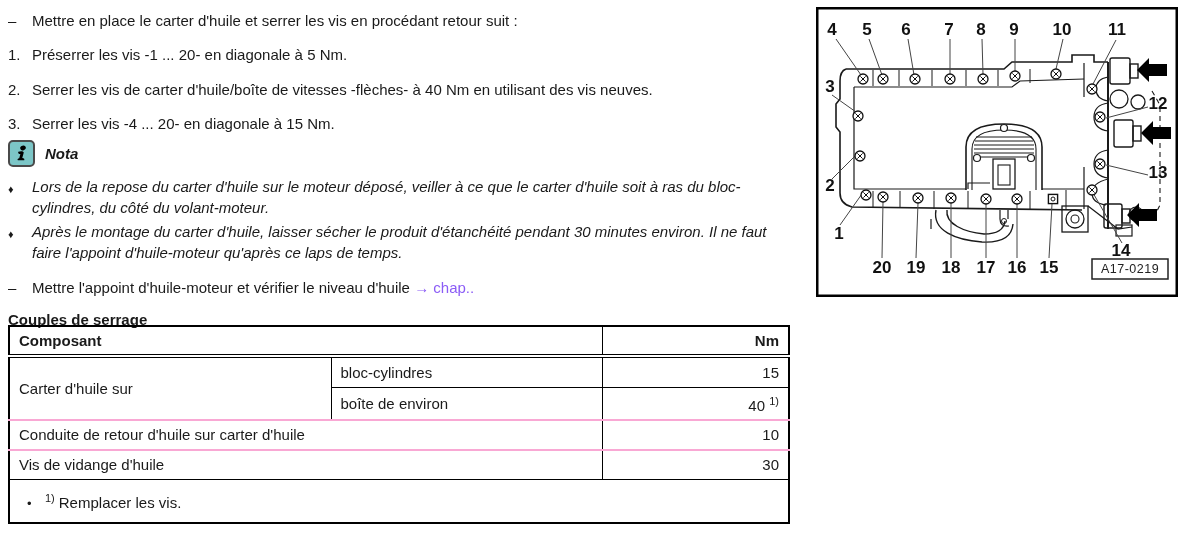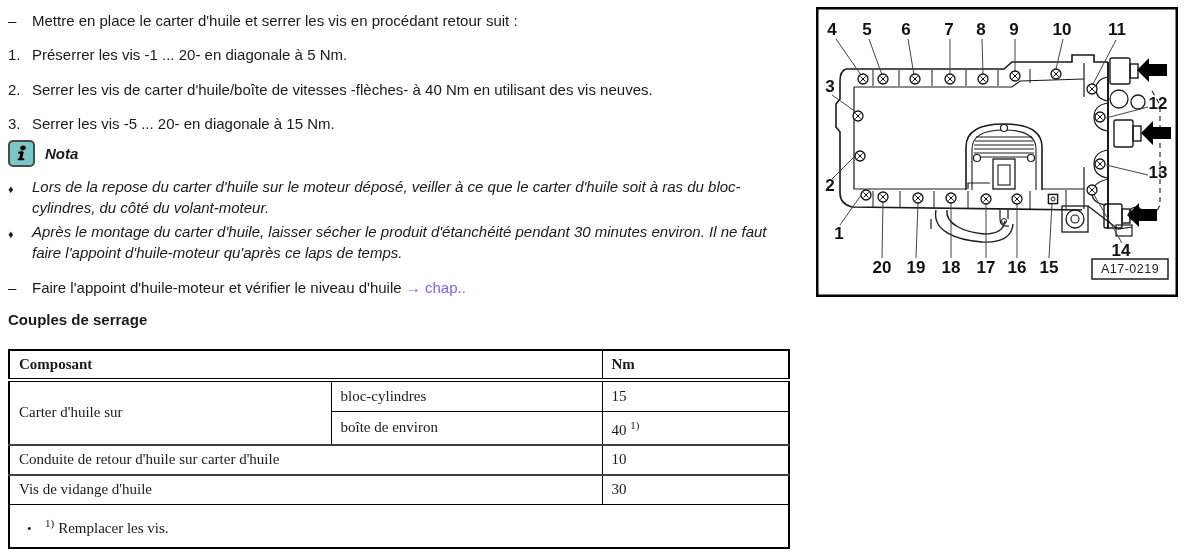--- a/index.html
+++ b/index.html
@@ -27,29 +27,29 @@
   #nota1 { top:176px; }
   #nota2 { top:221px; }
   .diamond { font-size:11px; padding-top:3px; }
 
   #final { top:277px; }
   .red-link { color:#8b5cf6; cursor:pointer; white-space:nowrap; }
 
   #heading { top:309px; font-weight:bold; }
 
   
-  #table-wrap { top:349px;font-family:Liberation Serif, serif; }
+  #table-wrap { top:325px; }
   table.torque { border-collapse:collapse; width:780px; border:2px solid #000;
                  font-size:15px; table-layout:fixed; }
   table.torque td { border:1px solid #000; padding:3px 9px; vertical-align:middle; }
   tr.hdr td { font-weight:bold; height:29px; border-bottom:4px double #000; }
-  td.center { text-align:left; }
+  td.center { text-align:right; }
   td.novr { border-right:hidden;margin-top:47px; }
   td.novl { border-left:hidden; }
-  tr.sep td { border-top:2px solid #404040; }
+  tr.sep td { border-top:2px solid #f9a8d4; }
   tr.r1 td, tr.r2 td { height:31px; }
   tr.sep td { height:30px; }
   td.foot { height:43px; vertical-align:top; padding-top:7px; border-top:2px solid #000; }
   sup { font-size:11px; }
   .fn-bullet { display:inline-block; width:26px; padding-left:8px; font-size:13px; }
   .fn-sup { margin-right:4px; }
 
   
   .figure { position:absolute; left:816px; top:7px; width:362px; height:290px; }
   .figure svg { display:block; }
@@ -69,21 +69,21 @@
   <div class="block li" id="step1">
     <span class="marker">1.</span>
     <span class="txt">Préserrer les vis -1 ... 20- en diagonale à 5 Nm.</span>
   </div>
   <div class="block li" id="step2">
     <span class="marker">2.</span>
     <span class="txt">Serrer les vis de carter d'huile/boîte de vitesses -flèches- à 40 Nm en utilisant des vis neuves.</span>
   </div>
   <div class="block li" id="step3">
     <span class="marker">3.</span>
-    <span class="txt">Serrer les vis -5 ... 20- en diagonale à 15 Nm.</span>
+    <span class="txt">Serrer les vis -4 ... 20- en diagonale à 15 Nm.</span>
   </div>
 
   <div class="block" id="nota-head">
     <span class="nota-icon">
       <svg width="19" height="19" viewBox="0 0 20 20">
         <ellipse cx="11.6" cy="4.2" rx="3" ry="2.4" transform="rotate(-18 11.6 4.2)" fill="#000"></ellipse>
         <path d="M6.6,8.2 C9.2,7.1 11.8,7.4 12.4,9 L10.8,14.8 C12.8,15.2 13.4,15.9 12.9,17.2 L6.2,17.2 C5.3,16.4 5.9,15.2 7.6,14.9 L8.8,10.6 C7.2,10.9 6,9.6 6.6,8.2 Z" fill="#000"></path>
       </svg>
     </span>
     <span class="nota-title">Nota</span>
@@ -93,21 +93,21 @@
     <span class="marker diamond">♦</span>
     <span class="txt">Lors de la repose du carter d'huile sur le moteur déposé, veiller à ce que le carter d'huile soit à ras du bloc-cylindres, du côté du volant-moteur.</span>
   </div>
   <div class="block li italic" id="nota2">
     <span class="marker diamond">♦</span>
     <span class="txt">Après le montage du carter d'huile, laisser sécher le produit d'étanchéité pendant 30 minutes environ. Il ne faut faire l'appoint d'huile-moteur qu'après ce laps de temps.</span>
   </div>
 
   <div class="block li" id="final">
     <span class="marker">–</span>
-    <span class="txt"><span>Faire l'appoint d'huile-moteur et vérifier le niveau d'huile </span><span class="red-link">→ chap..</span></span>
+    <span class="txt"><span>Mettre l'appoint d'huile-moteur et vérifier le niveau d'huile </span><span class="red-link">→ chap..</span></span>
   </div>
 
   <div class="block" id="heading">Couples de serrage</div>
 
   <div class="block" id="table-wrap">
     <table class="torque">
       <colgroup>
           <col style="width:322px">
           <col style="width:271px">
           <col style="width:187px">

